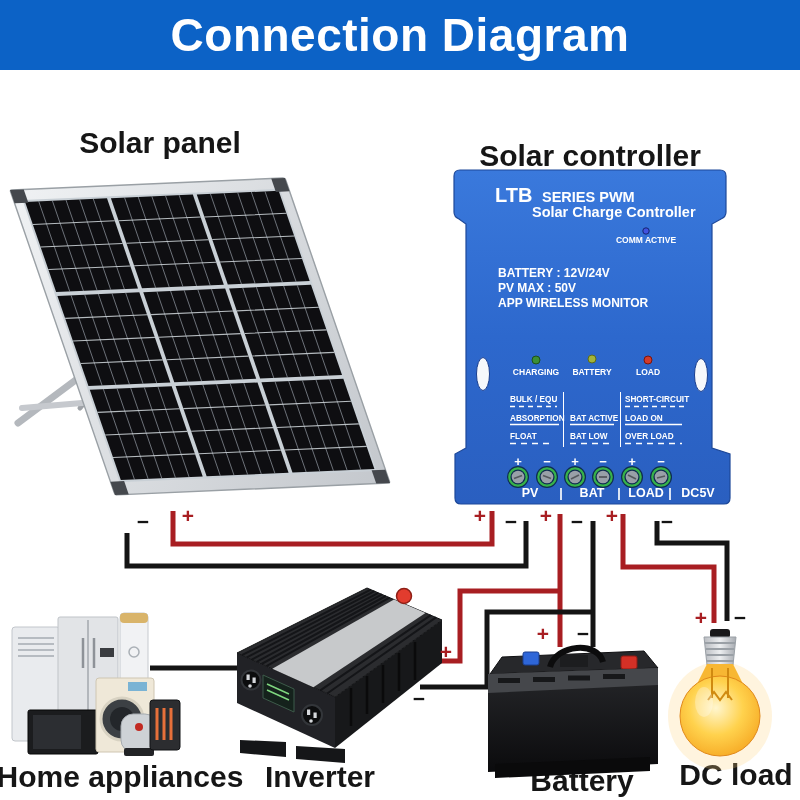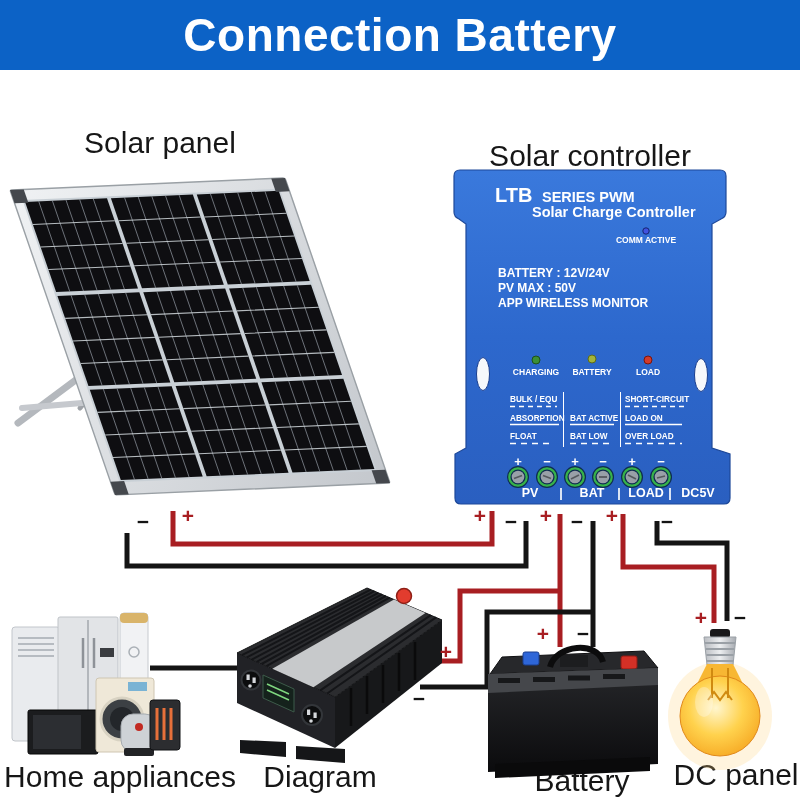--- a/index.html
+++ b/index.html
@@ -1,39 +1,39 @@
 <!DOCTYPE html>
 <html><head>
 <meta charset="utf-8">
 <style>
   html,body{margin:0;padding:0}
   body{width:800px;height:800px;background:#ffffff;font-family:"Liberation Sans",sans-serif;position:relative;overflow:hidden}
   .header{position:absolute;left:0;top:0;width:800px;height:70px;background:#0c62c6;display:flex;align-items:center;justify-content:center}
   .header span{color:#fff;font-size:46px;font-weight:bold;letter-spacing:.5px}
-  .lbl{position:absolute;transform:translateX(-50%);font-size:30px;font-weight:400;color:#161616;white-space:nowrap}
+  .lbl{position:absolute;transform:translateX(-50%);font-size:30px;font-weight:700;color:#161616;white-space:nowrap}
   #scene{position:absolute;left:0;top:0}
   text{font-family:"Liberation Sans",sans-serif}
   .ctext{fill:#ffffff;font-weight:bold}
   .sign{font-weight:bold;font-size:21px}
   .sign.pos{fill:#a81e22}
   .sign.neg{fill:#141414}
 </style>
 </head>
 <body>
 
 <div class="header">
-  <span>Connection Battery</span>
+  <span>Connection Diagram</span>
 </div>
 
 <div class="lbl" style="left:160px;top:126px">Solar panel</div>
 <div class="lbl" style="left:590px;top:139px">Solar controller</div>
 <div class="lbl" style="left:120px;top:760px">Home appliances</div>
-<div class="lbl" style="left:320px;top:760px">Diagram</div>
+<div class="lbl" style="left:320px;top:760px">Inverter</div>
 <div class="lbl" style="left:582px;top:764px">Battery</div>
-<div class="lbl" style="left:736px;top:758px">DC panel</div>
+<div class="lbl" style="left:736px;top:758px">DC load</div>
 
 <svg id="scene" width="800" height="800" viewBox="0 0 800 800">
   <defs>
     <linearGradient id="alGrad" x1="0" y1="0" x2="1" y2="1">
       <stop offset="0" stop-color="#f0f2f4"></stop>
         <stop offset="1" stop-color="#c3c7cc"></stop>
     </linearGradient>
     <linearGradient id="ctrlGrad" x1="0" y1="0" x2="0" y2="1">
       <stop offset="0" stop-color="#3a79dc"></stop>
         <stop offset="0.5" stop-color="#2d68cd"></stop>

